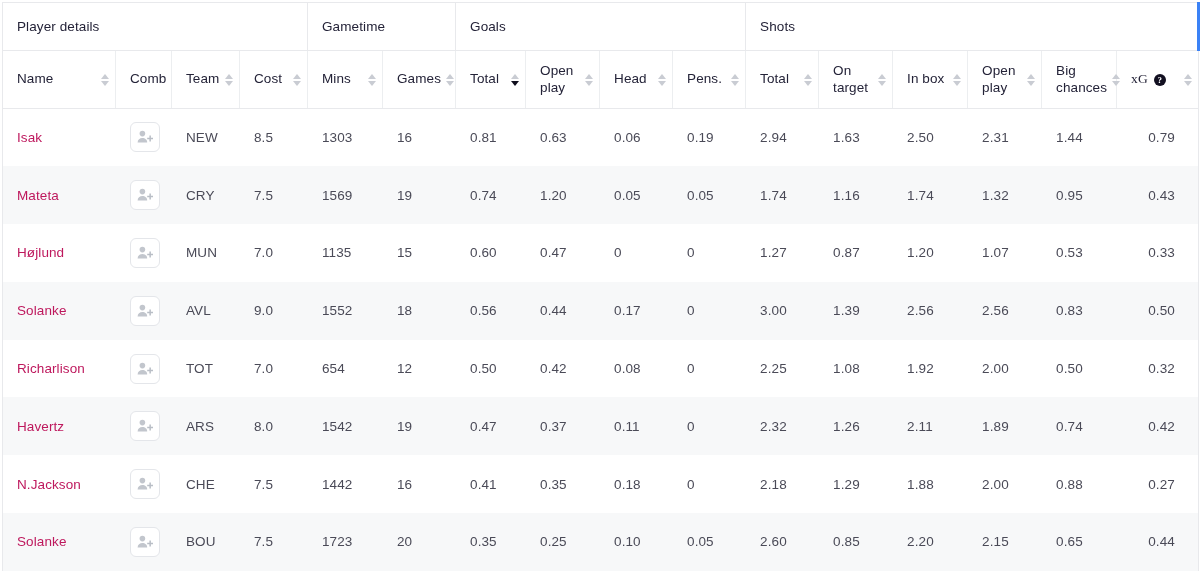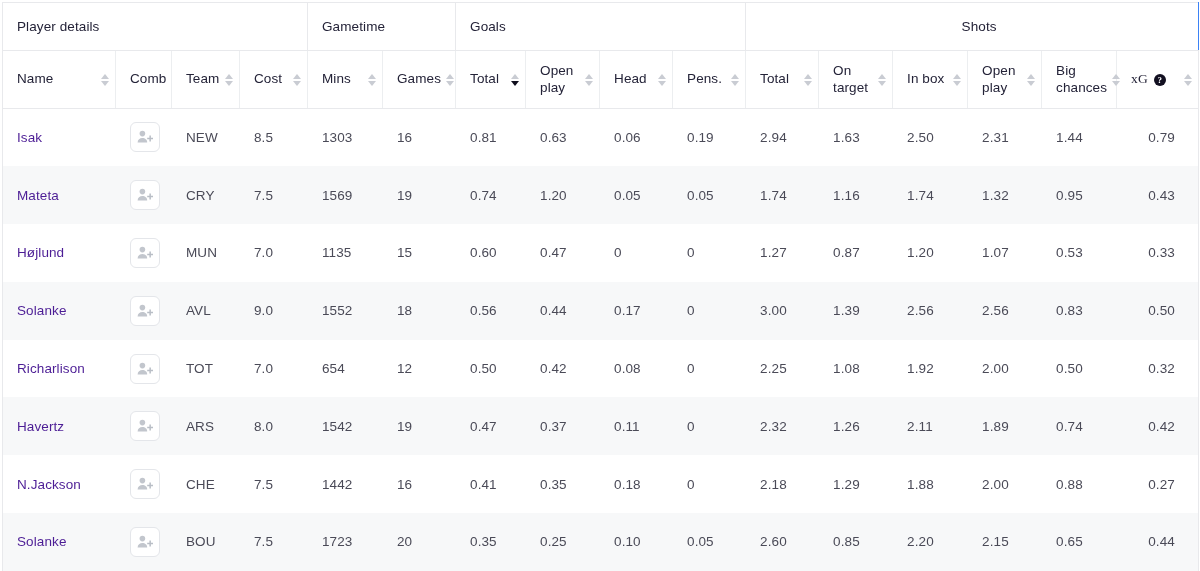--- a/index.html
+++ b/index.html
@@ -36,21 +36,21 @@
     border-right: 1px solid #e8e9ec;
     text-align: left;
     vertical-align: middle;
     padding: 0 0 0 14px;
     font-size: 13.5px;
     font-weight: 400;
     color: #242338;
     letter-spacing: 0.1px;
   }
   tr.group-row th.first { border-left: 1px solid #e8e9ec; }
-  tr.group-row th.last  { border-right: 1px solid #3b82f6; text-align: center; }
+  tr.group-row th.last  { border-right: 3px solid #3b82f6; }
 
   
   tr.col-row { height: 58px; }
 
   tr.col-row th {
     background: #ffffff;
     border-bottom: 1px solid #e8e9ec;
     border-right: 1px solid #eceef0;
     vertical-align: middle;
     padding: 0 6px 0 14px;
@@ -124,21 +124,21 @@
   tbody td {
     border-right: 1px solid transparent;
     border-bottom: 1px solid transparent;
     padding: 0 6px 0 14px;
     font-size: 13.5px;
     color: #4a4a57;
     vertical-align: middle;
     text-align: left;
     letter-spacing: 0.1px;
   }
-  tbody td.name-cell { color: #4c1d95; margin-left: 34px; }
+  tbody td.name-cell { color: #be185d; margin-left: 34px; }
   tbody td.first { border-left: 1px solid #e8e9ec; }
   tbody td.last  { border-right: 1px solid #e8e9ec; text-align: center; }
 
   
   .comb-btn {
     width: 30px;
     height: 30px;
     border: 1px solid #e4e6ea;
     border-radius: 6px;
     background: #ffffff;

